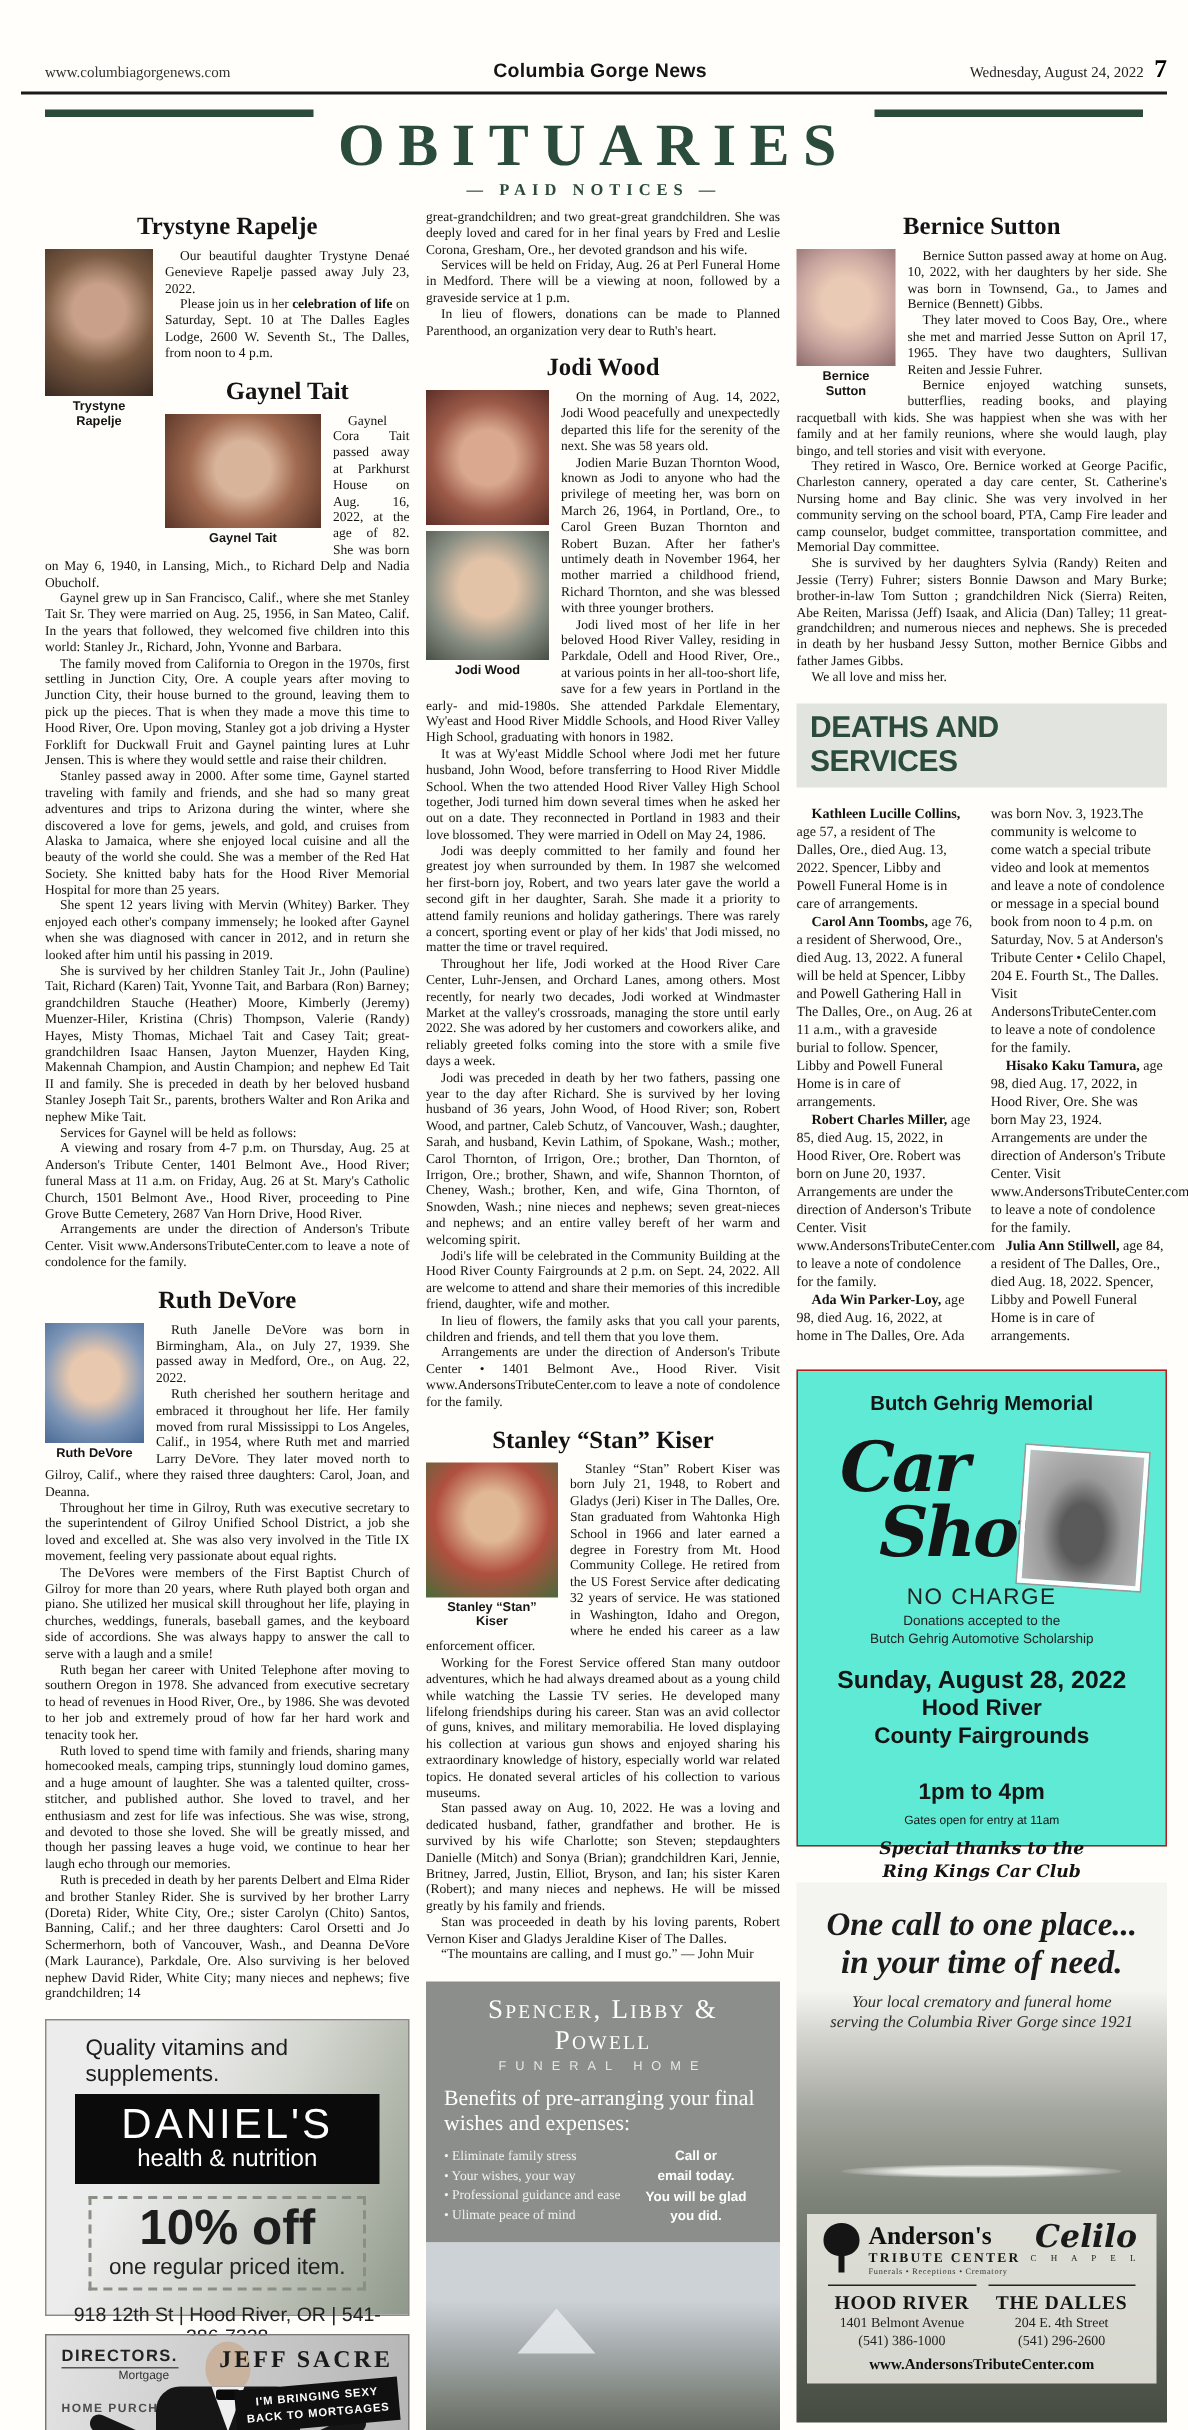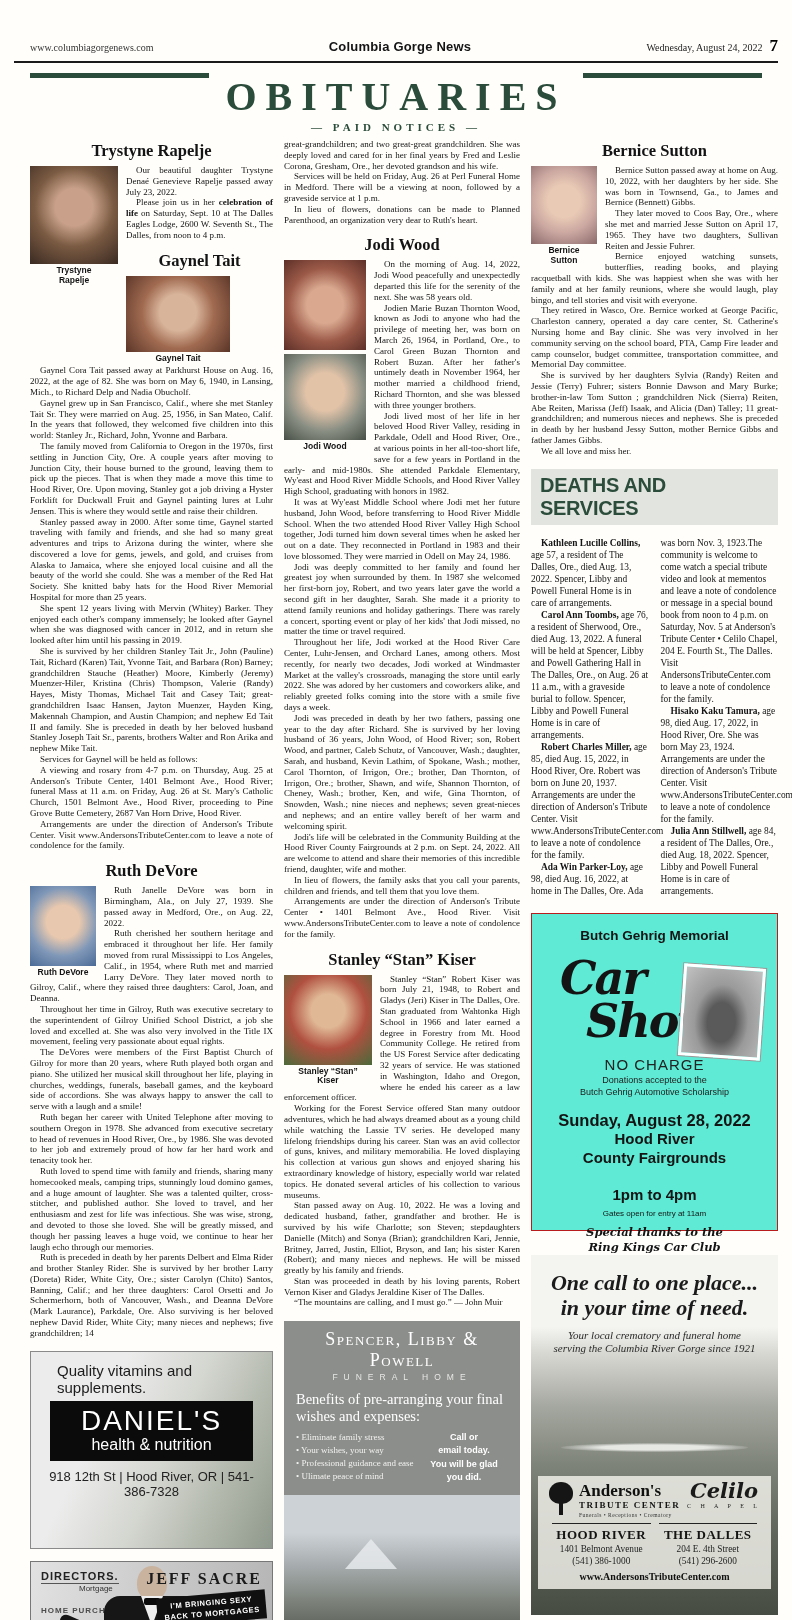--- a/index.html
+++ b/index.html
@@ -27,21 +27,21 @@
   .obit:first-child h2{margin-top:2px;}
   .obit-body{font-size:9px;line-height:1.2;text-align:justify;}
   .obit-body p{margin:0;text-indent:10px;}
   .cont p{margin:0;text-indent:10px;font-size:9px;line-height:1.2;text-align:justify;}
   .cont p:first-child{text-indent:0;}
   .photo-wrap{float:left;margin:1px 8px 2px 0;text-align:center;}
   .photo{width:100%;}
   .caption{font-family:"Liberation Sans",sans-serif;font-weight:bold;font-size:8.5px;line-height:1.15;
            white-space:pre-line;margin-top:2px;}
   .ph-trystyne{height:98px;background:radial-gradient(circle at 50% 42%,#c9a18a 0 26%,#7a5a42 55%,#3a2a22 100%);}
-  .w-trystyne{width:88px;}
+  .w-trystyne{width:72px;}
   .ph-gaynel{height:76px;background:radial-gradient(circle at 50% 48%,#d8b49a 0 28%,#a06a50 55%,#5a3528 100%);}
   .w-gaynel{width:104px;}
   .ph-ruth{height:80px;background:radial-gradient(circle at 50% 45%,#e8c8ae 0 30%,#8098b8 62%,#4a6a96 100%);}
   .w-ruth{width:66px;}
   .ph-jodi1{height:90px;background:radial-gradient(circle at 50% 50%,#d9a88f 0 30%,#9c5a48 60%,#5c2f28 100%);}
   .ph-jodi2{height:86px;margin-top:4px;background:radial-gradient(circle at 50% 44%,#e2c3a8 0 30%,#8a8f84 62%,#474f46 100%);}
   .w-jodi{width:82px;}
   .ph-stan{height:90px;background:radial-gradient(circle at 50% 40%,#e0b896 0 24%,#b05040 55%,#4a6a3a 100%);}
   .w-stan{width:88px;}
   .ph-bernice{height:78px;background:radial-gradient(circle at 50% 45%,#e9cab5 0 30%,#caa6a0 60%,#8a6a6a 100%);}
@@ -216,20 +216,24 @@
             <p><span>Ruth is preceded in death by her parents Delbert and Elma Rider and brother Stanley Rider. She is survived by her brother Larry (Doreta) Rider, White City, Ore.; sister Carolyn (Chito) Santos, Banning, Calif.; and her three daughters: Carol Orsetti and Jo Schermerhorn, both of Vancouver, Wash., and Deanna DeVore (Mark Laurance), Parkdale, Ore. Also surviving is her beloved nephew David Rider, White City; many nieces and nephews; five grandchildren; 14</span></p>
           </div>
       </article>
 
       <div class="ad ad-daniels">
         <div class="dan-tag">Quality vitamins and supplements.</div>
         <div class="dan-box">
           <div class="dan-name">DANIEL'S</div>
           <div class="dan-sub">health &amp; nutrition</div>
         </div>
+        <div class="dan-coupon">
+          <div class="dan-off">10% off</div>
+          <div class="dan-off-sub">one regular priced item.</div>
+        </div>
         <div class="dan-addr">918 12th St | Hood River, OR | 541-386-7328</div>
       </div>
 
       <div class="ad ad-sacre">
         <div class="sac-logo">DIRECTORS.</div>
         <div class="sac-logo-sub">Mortgage</div>
         <div class="sac-services">
             <div><span>HOME PURCHASES</span></div>
             <div><span>EQUITY</span></div>
           </div>

